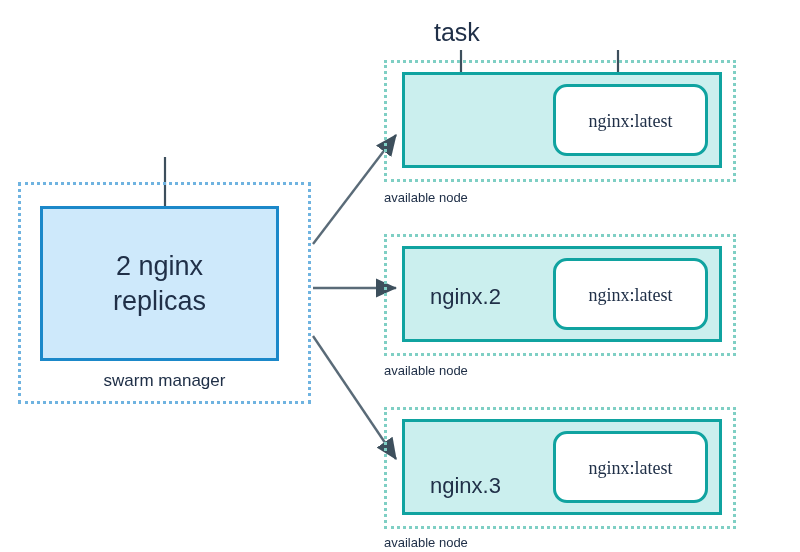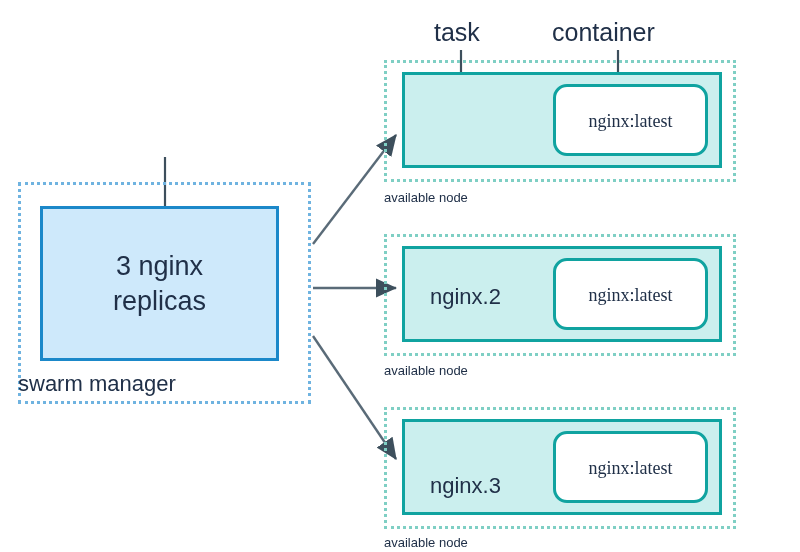--- a/index.html
+++ b/index.html
@@ -71,22 +71,23 @@
     color: #203048;
     font-size: 27px;
     line-height: 1.28;
     white-space: pre-line;
   }
   .swarm-caption {
     position: absolute;
     left: 18px;
     top: 355px;
     width: 293px;
-    color: #203048;
-    font-size: 22px;
+    text-align: center;
+    color: #203048;
+    font-size: 17px;
     white-space: nowrap;
   }
 
   
   .node-group {
     position: absolute;
     left: 384px;
     width: 352px;
     height: 122px;
     border: 3px dotted #7fcfc4;
@@ -182,25 +183,24 @@
     <line x1="618" y1="34" x2="618" y2="85" stroke="#3d4f5c" stroke-width="2.2"></line>
 
     <line x1="313" y1="228" x2="396" y2="119" stroke="#5a6b78" stroke-width="2.4" marker-end="url(#arrowhead)"></line>
 
     <line x1="313" y1="272" x2="396" y2="272" stroke="#5a6b78" stroke-width="2.4" marker-end="url(#arrowhead)"></line>
 
     <line x1="313" y1="320" x2="396" y2="443" stroke="#5a6b78" stroke-width="2.4" marker-end="url(#arrowhead)"></line>
   </svg>
 
   <div class="anno-label anno-task">task</div>
-  <div class="anno-label anno-container">container</div>
 
   <div class="swarm-group"></div>
   <div class="service-box"></div>
-  <div class="service-text">3 nginx
+  <div class="service-text">2 nginx
 replicas</div>
   <div class="swarm-caption">swarm manager</div>
 
   <div class="node-group node-group-1"></div>
   <div class="node-box node-box-1"></div>
   <div class="container-box container-box-1"></div>
   <div class="container-label container-label-1">nginx:latest</div>
   <div class="node-caption node-caption-1">available node</div>
 
   <div class="node-group node-group-2"></div>

